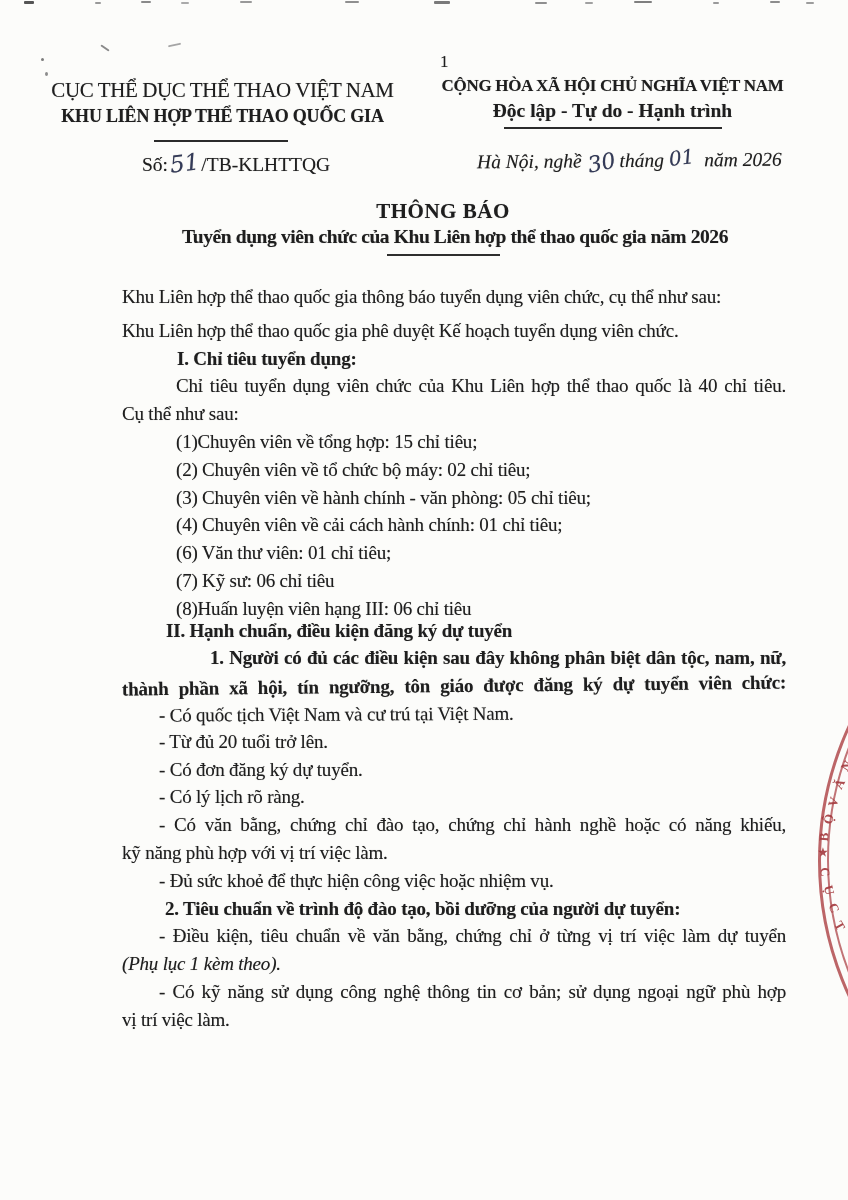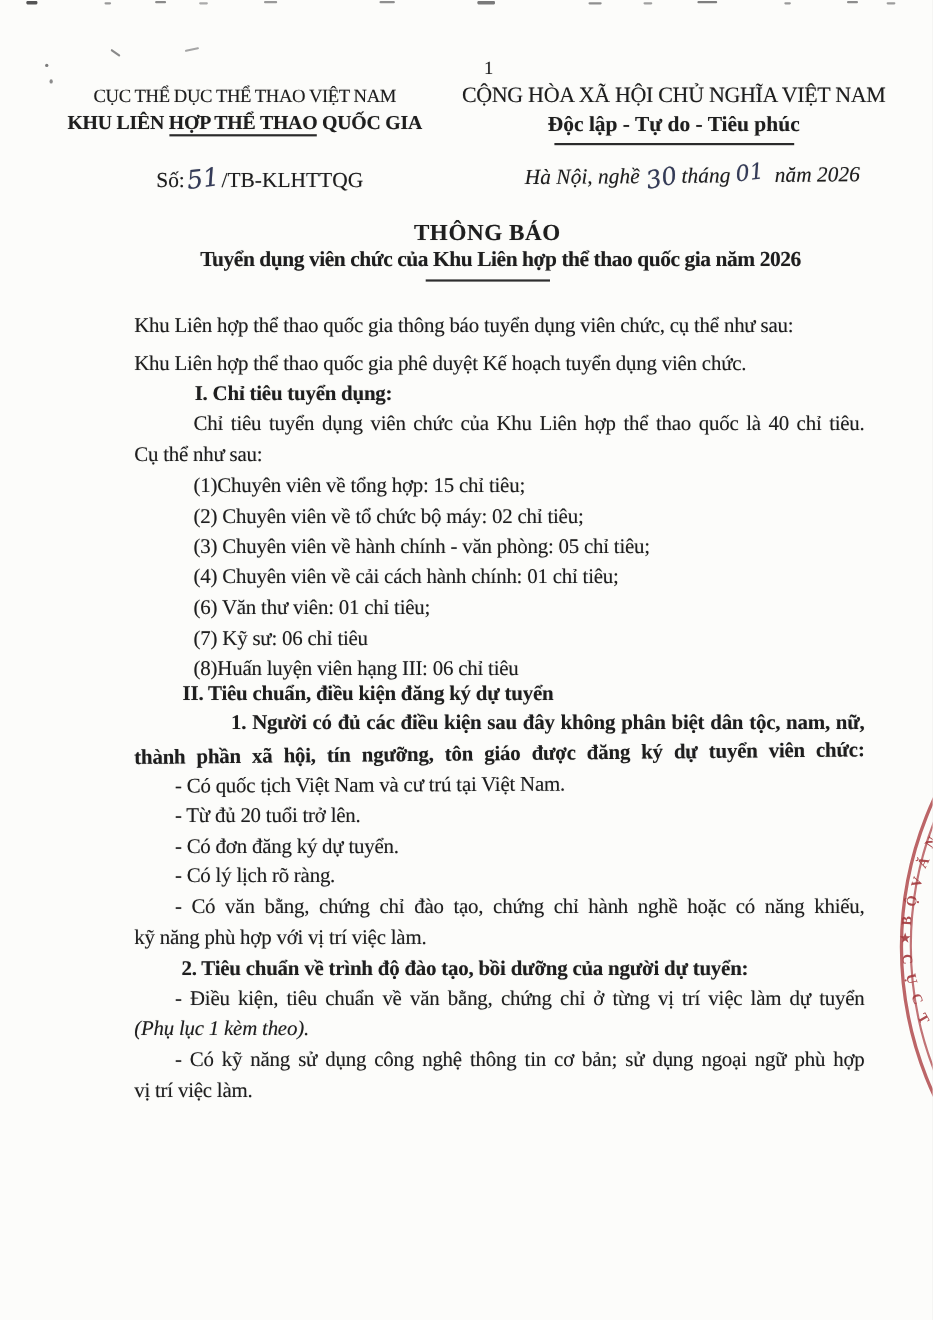--- a/index.html
+++ b/index.html
@@ -10,25 +10,25 @@
   }
   .abs{position:absolute;}
   .txt{text-shadow:0 0 .7px rgba(40,40,40,.45);}
   .nw{white-space:nowrap;}
   .b{font-weight:bold;}
   .i{font-style:italic;}
   
   .dash{position:absolute;border-radius:1px;}
   
   .hleft{left:30px;top:78px;width:385px;text-align:center;}
-  .hleft .l1{font-size:17px;letter-spacing:-0.4px;}
+  .hleft .l1{font-size:21px;letter-spacing:-0.4px;}
   .hleft .l2{font-size:18px;font-weight:bold;letter-spacing:-0.2px;margin-top:3px;}
-  .useg{border-bottom:2px solid #2b2b2b;padding-bottom:1px;}
+  .useg{border-bottom:2px solid #2b2b2b;padding-bottom:14px;}
   .hright{left:410px;top:76px;width:405px;text-align:center;}
-  .hright .l1{font-size:20px;font-weight:normal;letter-spacing:-0.3px;}
+  .hright .l1{font-size:17px;font-weight:bold;letter-spacing:-0.3px;}
   .hright .l2{font-size:19.5px;font-weight:bold;margin-top:4px;}
   .motto-rule{width:218px;height:0;border-top:2px solid #2b2b2b;margin:5px auto 0;}
   .pageno{left:440px;top:52px;font-size:17px;}
   .soline{left:142px;top:150px;font-size:19.5px;}
   .dateline{left:477px;top:147px;font-size:19.5px;font-style:italic;transform:rotate(-0.5deg);}
   .hand{font-family:"DejaVu Serif",serif;font-style:italic;color:#333a58;display:inline-block;font-weight:500;}
   .hand.no{font-size:23px;transform:rotate(-7deg);margin:0 2px;}
   .hand.day{font-size:22px;transform:rotate(-11deg) translateY(3px);margin:0 5px;}
   .hand.month{font-size:20px;transform:rotate(-6deg) translateY(-2px);margin:0 5px;}
   
@@ -86,21 +86,21 @@
 
   <div class="abs pageno txt">1</div>
 
   <div class="abs hleft">
     <div class="l1 nw txt">CỤC THỂ DỤC THỂ THAO VIỆT NAM</div>
     <div class="l2 nw txt"><span>KHU LIÊN </span><span class="useg">HỢP THỂ THAO</span><span> QUỐC GIA</span></div>
   </div>
 
   <div class="abs hright">
     <div class="l1 nw txt">CỘNG HÒA XÃ HỘI CHỦ NGHĨA VIỆT NAM</div>
-    <div class="l2 nw txt">Độc lập - Tự do - Tiêu phúc</div>
+    <div class="l2 nw txt">Độc lập - Tự do - Hạnh trình</div>
     <div class="motto-rule"></div>
   </div>
 
   <div class="abs soline nw txt"><span>Số:</span><span class="hand no">51</span><span>/TB-KLHTTQG</span></div>
 
   <div class="abs dateline nw txt"><span>Hà Nội, nghề</span><span class="hand day">30</span><span>tháng</span><span class="hand month">01</span>&nbsp;<span>năm 2026</span></div>
 
   <div class="abs title1 txt">THÔNG BÁO</div>
   <div class="abs title2 txt">Tuyển dụng viên chức của Khu Liên hợp thể thao quốc gia năm 2026</div>
   <div class="abs title-rule"></div>
@@ -111,29 +111,30 @@
     <div class="nw b ind2 txt">I. Chỉ tiêu tuyển dụng:</div>
     <div class="ind just txt">Chỉ tiêu tuyển dụng viên chức của Khu Liên hợp thể thao quốc là 40 chỉ tiêu.</div>
     <div class="nw txt">Cụ thể như sau:</div>
     <div class="nw ind txt">(1)Chuyên viên về tổng hợp: 15 chỉ tiêu;</div>
     <div class="nw ind txt">(2) Chuyên viên về tổ chức bộ máy: 02 chỉ tiêu;</div>
     <div class="nw ind txt">(3) Chuyên viên về hành chính - văn phòng: 05 chỉ tiêu;</div>
     <div class="nw ind txt">(4) Chuyên viên về cải cách hành chính: 01 chỉ tiêu;</div>
     <div class="nw ind txt">(6) Văn thư viên: 01 chỉ tiêu;</div>
     <div class="nw ind txt">(7) Kỹ sư: 06 chỉ tiêu</div>
     <div class="nw ind txt">(8)Huấn luyện viên hạng III: 06 chỉ tiêu</div>
-    <div class="nw b indh2 mtm6 txt">II. Tiêu chuẩn, điều kiện đăng ký dự tuyển</div>
+    <div class="nw b indh2 mtm6 txt">II. Hạnh chuẩn, điều kiện đăng ký dự tuyển</div>
     <div class="b ind1n just txt">1. Người có đủ các điều kiện sau đây không phân biệt dân tộc, nam, nữ,</div>
     <div class="b just r1 txt">thành phần xã hội, tín ngưỡng, tôn giáo được đăng ký dự tuyển viên chức:</div>
     <div class="nw dsh r2 txt">- Có quốc tịch Việt Nam và cư trú tại Việt Nam.</div>
     <div class="nw dsh txt">- Từ đủ 20 tuổi trở lên.</div>
     <div class="nw dsh txt">- Có đơn đăng ký dự tuyển.</div>
     <div class="nw dsh txt">- Có lý lịch rõ ràng.</div>
     <div class="dsh just txt">- Có văn bằng, chứng chỉ đào tạo, chứng chỉ hành nghề hoặc có năng khiếu,</div>
     <div class="nw txt">kỹ năng phù hợp với vị trí việc làm.</div>
+    <div class="nw dsh txt">- Đủ sức khoẻ để thực hiện công việc hoặc nhiệm vụ.</div>
     <div class="nw b inds22 txt">2. Tiêu chuẩn về trình độ đào tạo, bồi dưỡng của người dự tuyển:</div>
     <div class="dsh just txt">- Điều kiện, tiêu chuẩn về văn bằng, chứng chỉ ở từng vị trí việc làm dự tuyển</div>
     <div class="nw i txt">(Phụ lục 1 kèm theo).</div>
     <div class="dsh just txt">- Có kỹ năng sử dụng công nghệ thông tin cơ bản; sử dụng ngoại ngữ phù hợp</div>
     <div class="nw txt">vị trí việc làm.</div>
   </div>
 
 
   <div>
     <div class="ring outer"></div>

